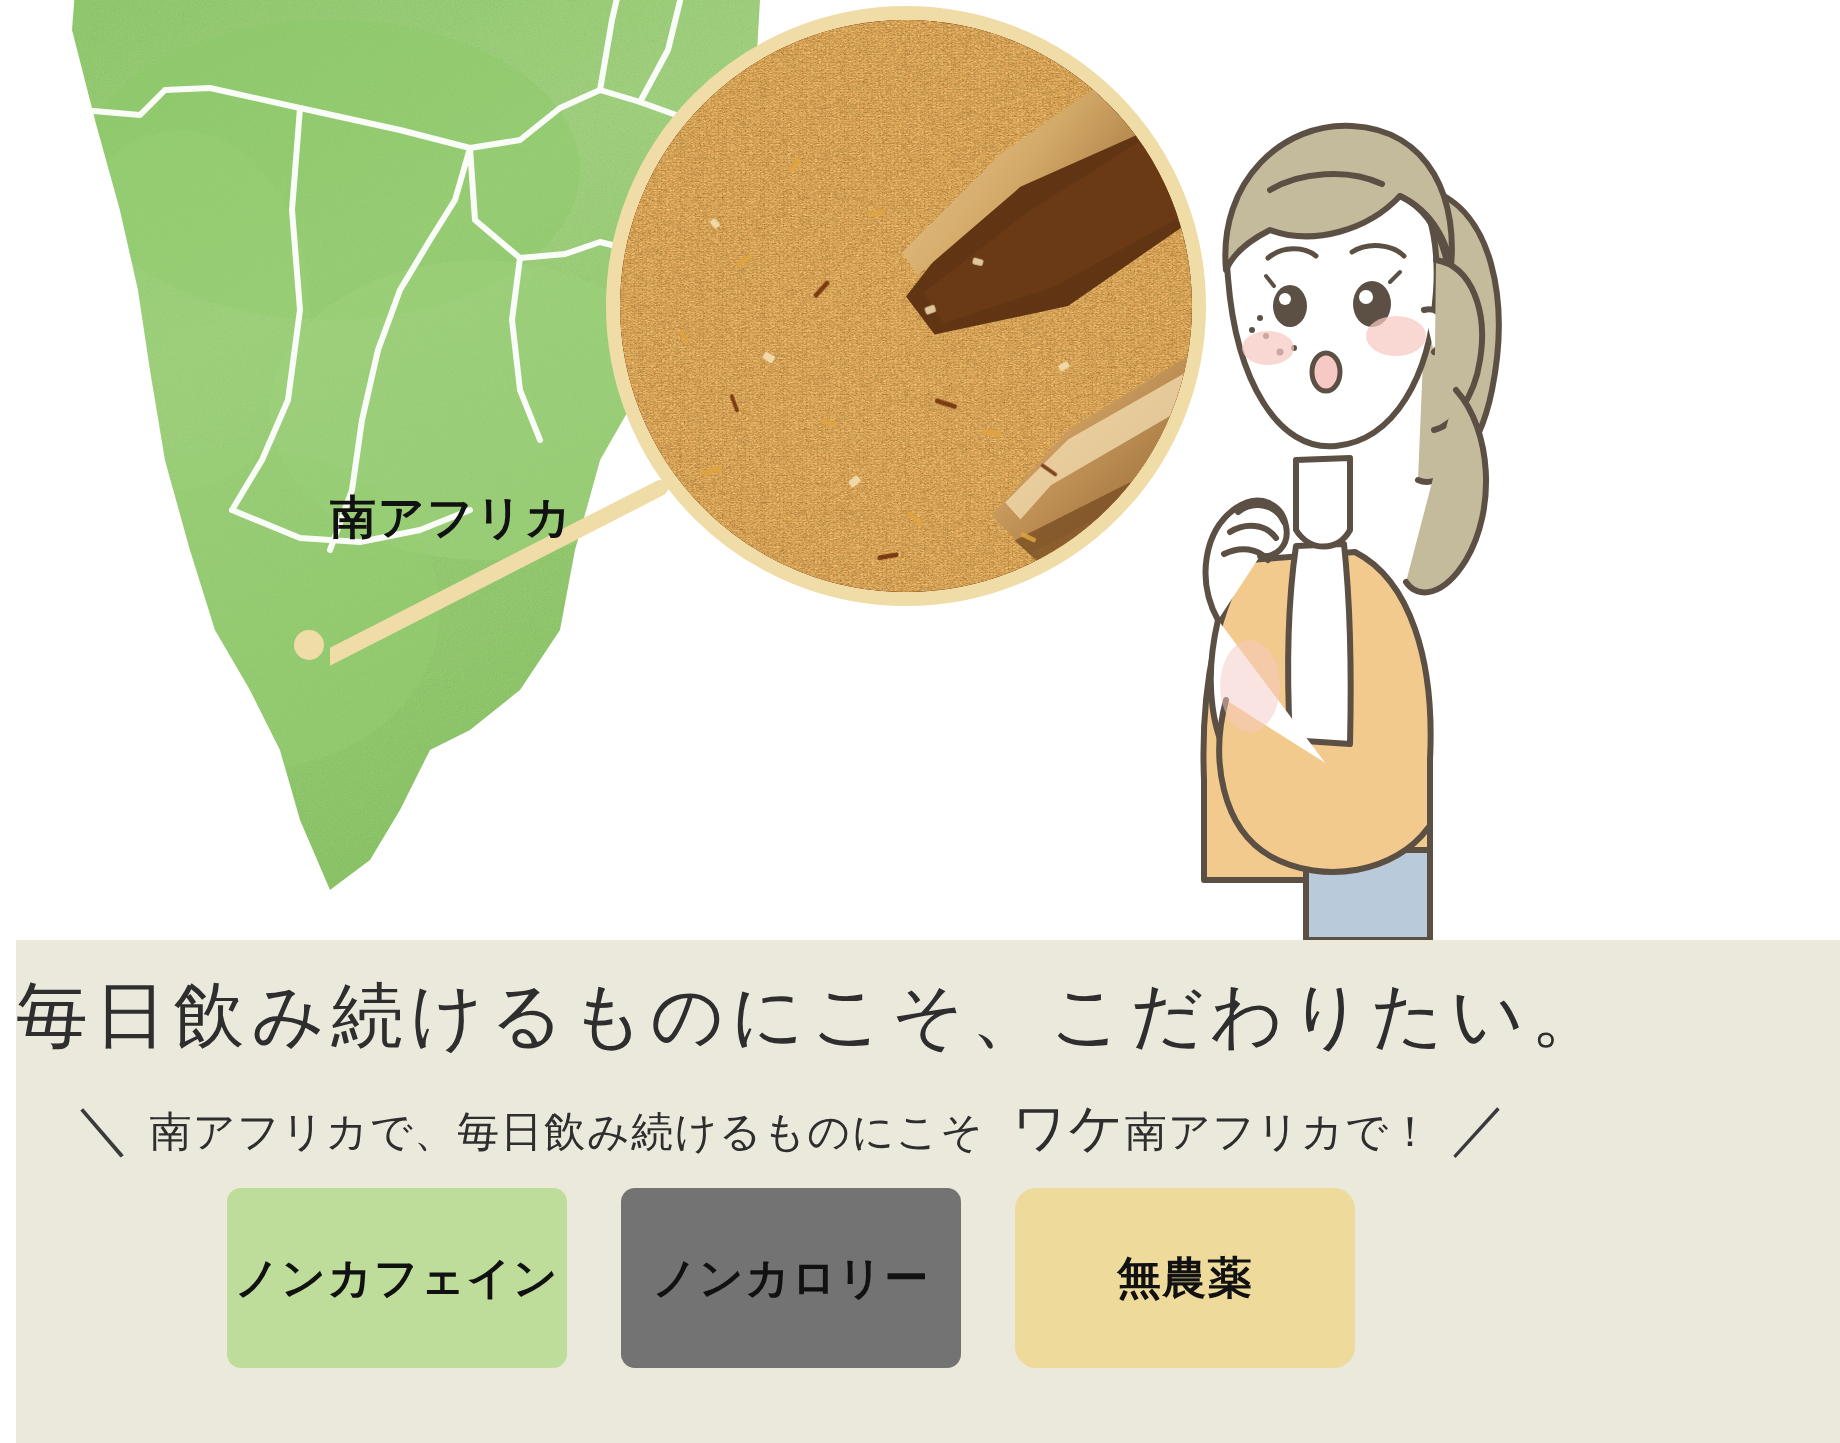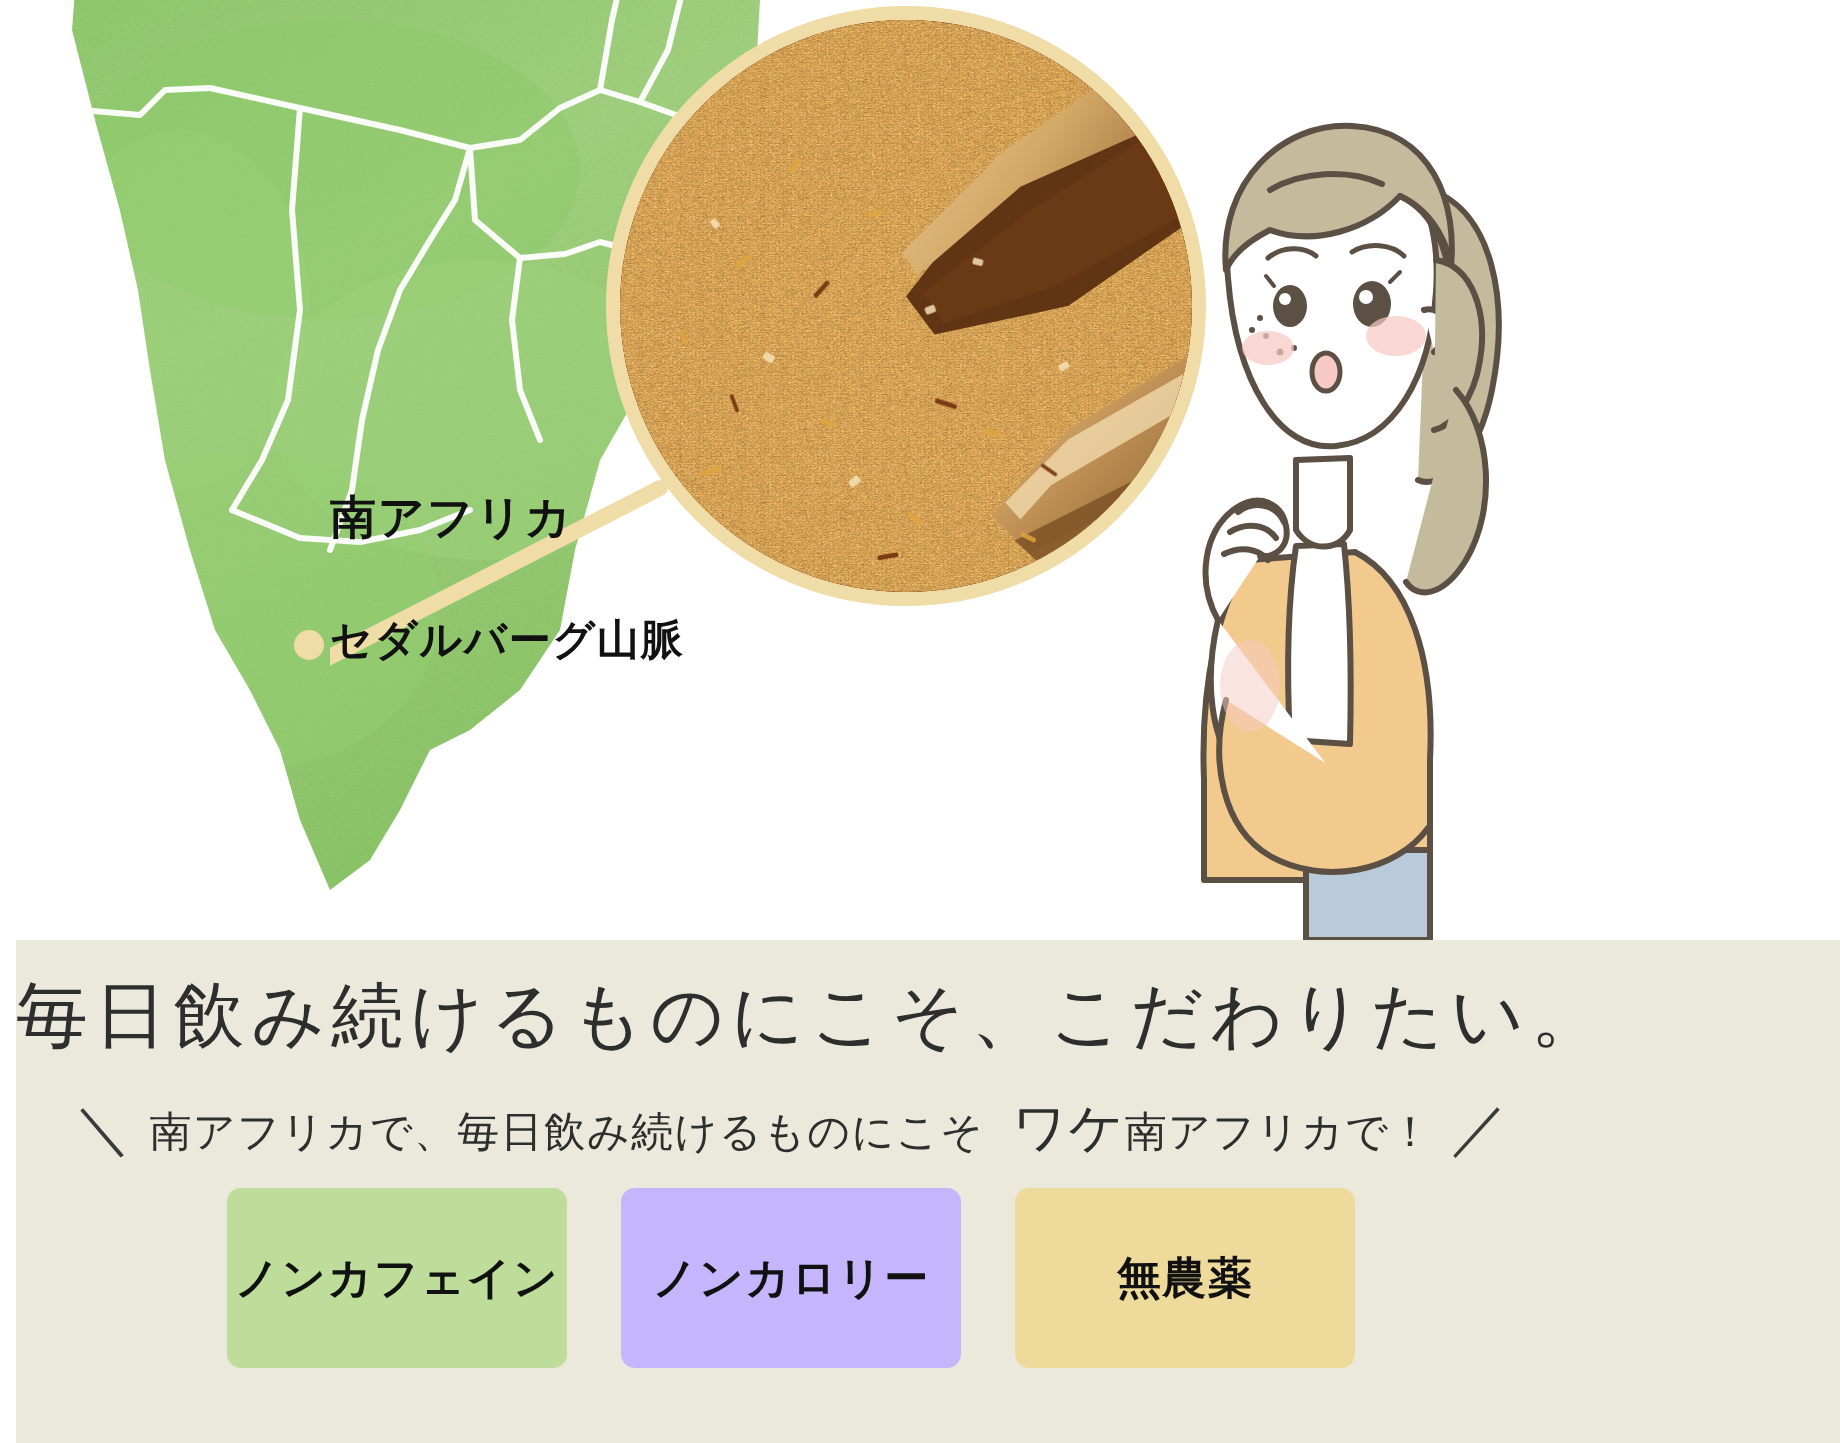--- a/index.html
+++ b/index.html
@@ -277,21 +277,20 @@
     <div class="connector">
       <svg viewBox="0 0 420 320" xmlns="http://www.w3.org/2000/svg" aria-hidden="true">
         <line x1="-18" y1="196" x2="330" y2="18" stroke="#f0dca6" stroke-width="16" stroke-linecap="round"></line>
       </svg>
     </div>
 
     <div class="map-label label-country">南アフリカ</div>
 
     <div class="map-dot" style="background: rgb(240, 220, 166);"></div>
 
-    <div class="map-label label-mountain">セダルバーグ山脈</div>
 
     <div class="tea-circle" style="border-color: rgb(240, 220, 166);">
       <div class="tea-photo">
         <svg viewBox="0 0 600 600" xmlns="http://www.w3.org/2000/svg" aria-hidden="true" preserveAspectRatio="xMidYMid slice">
           <defs>
             <radialGradient id="teaBg" cx="0.42" cy="0.55" r="0.85">
               <stop offset="0%" stop-color="#b4571b"></stop>
               <stop offset="55%" stop-color="#8f3d12"></stop>
               <stop offset="100%" stop-color="#60270b"></stop>
             </radialGradient>
@@ -456,24 +455,24 @@
         <span class="subtitle">
           <span>南アフリカで、毎日飲み続けるものにこそ</span><span class="em">ワケ</span><span>南アフリカで！</span>
         </span>
         <span class="slash right">／</span>
       </div>
 
       <div class="badges">
         <div class="badge" style="background: rgb(190, 220, 154); color: rgb(17, 17, 17);">
           <span>ノンカフェイン</span>
         </div>
-        <div class="badge" style="background: #c4b5fd; color: rgb(17, 17, 17);">
+        <div class="badge" style="background: #737373; color: rgb(17, 17, 17);">
           <span>ノンカロリー</span>
         </div>
-        <div class="badge" style="background: rgb(238, 219, 156); color: rgb(17, 17, 17);">
+        <div class="badge" style="background: rgb(238, 219, 156); color: rgb(17, 17, 17); border-radius: 21px;">
           <span>無農薬</span>
         </div>
       </div>
 
     </div>
   </div>
 
 </div>
 
 </body></html>

